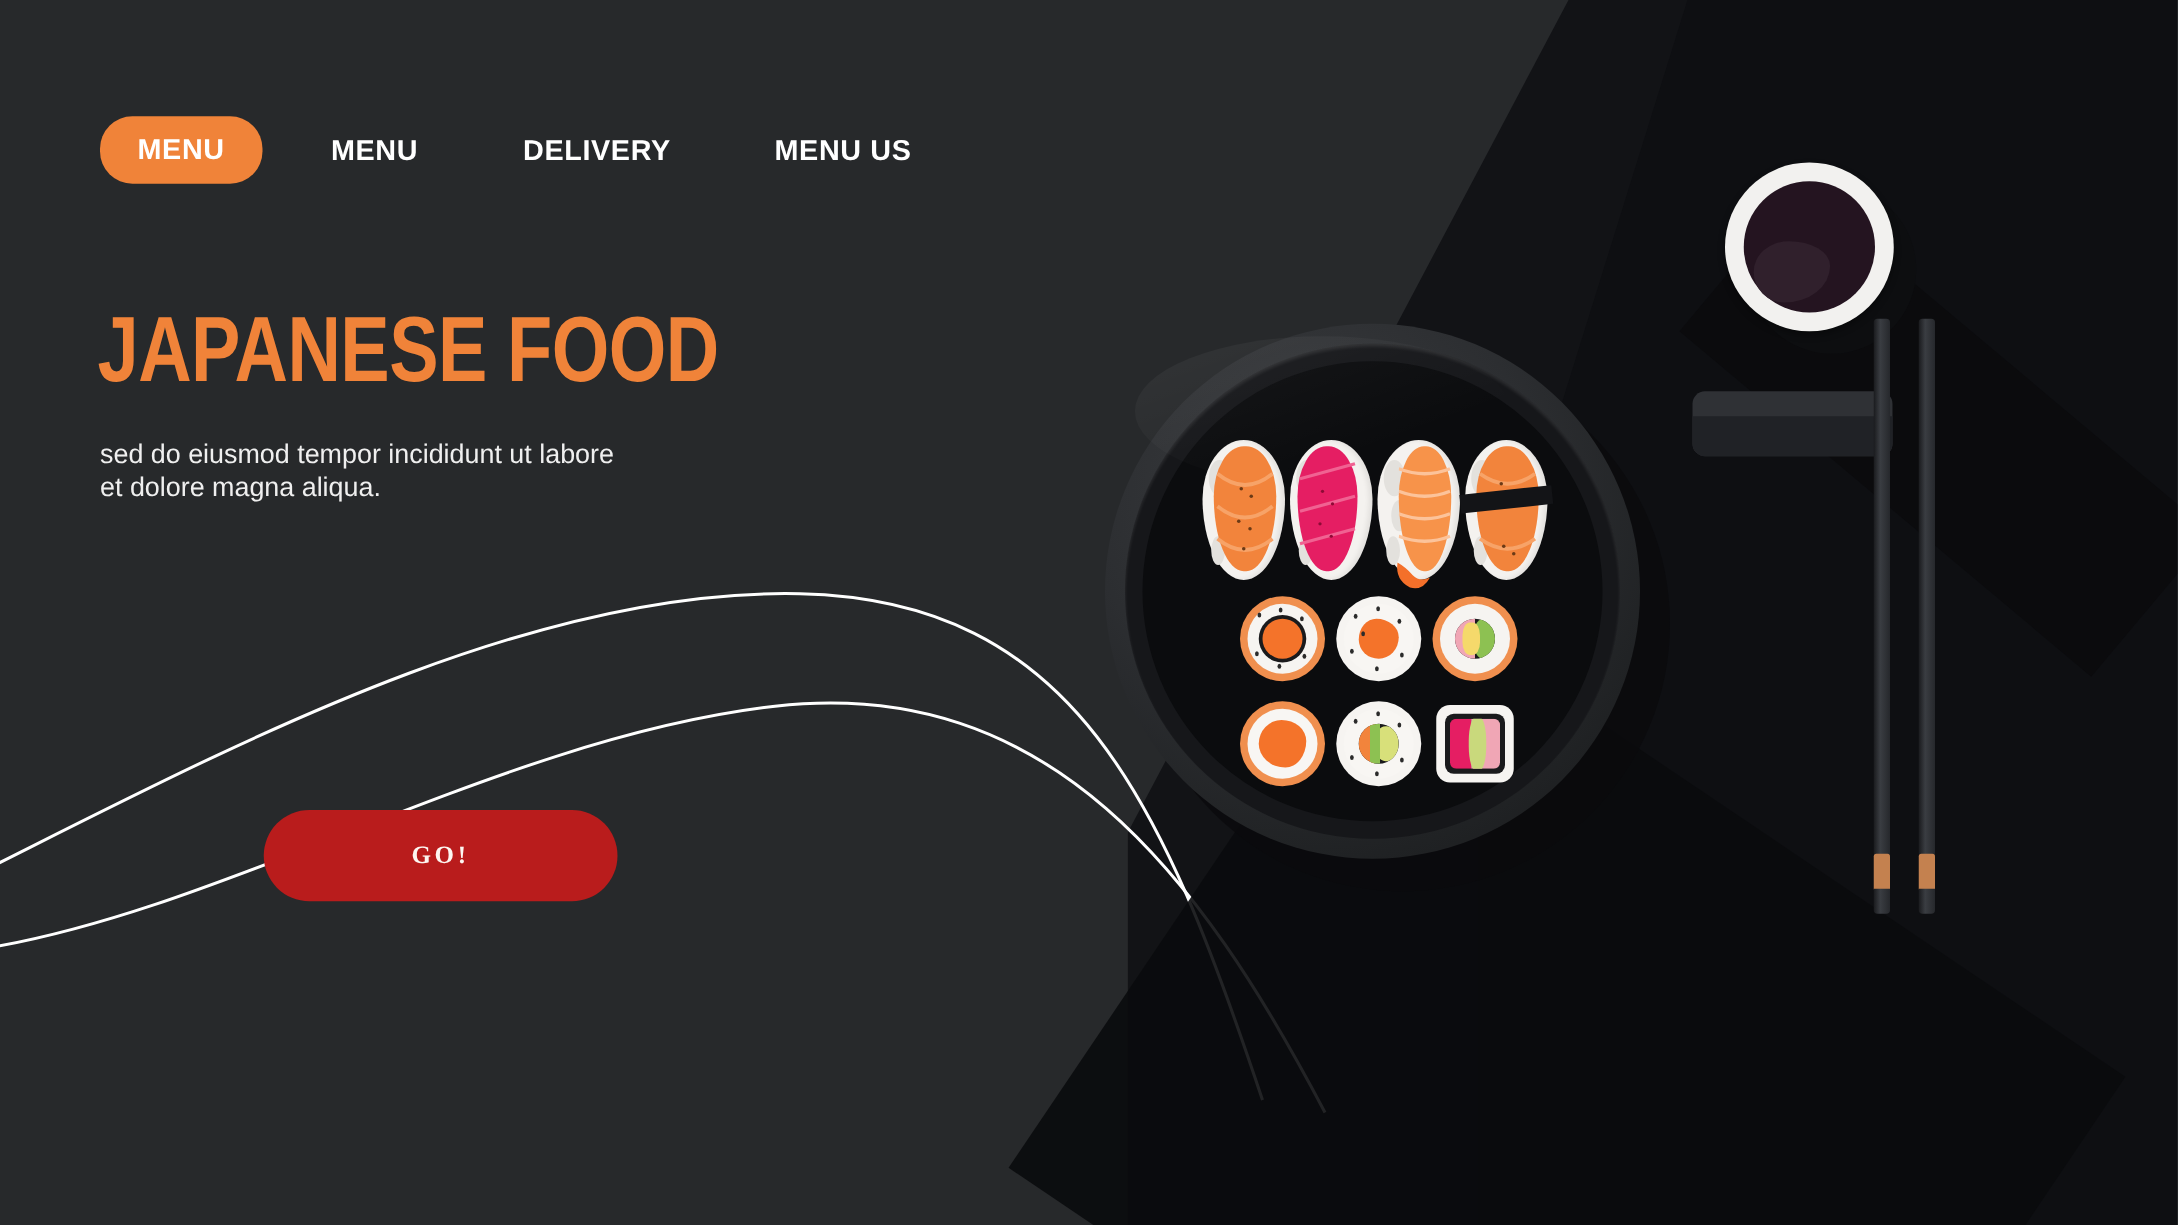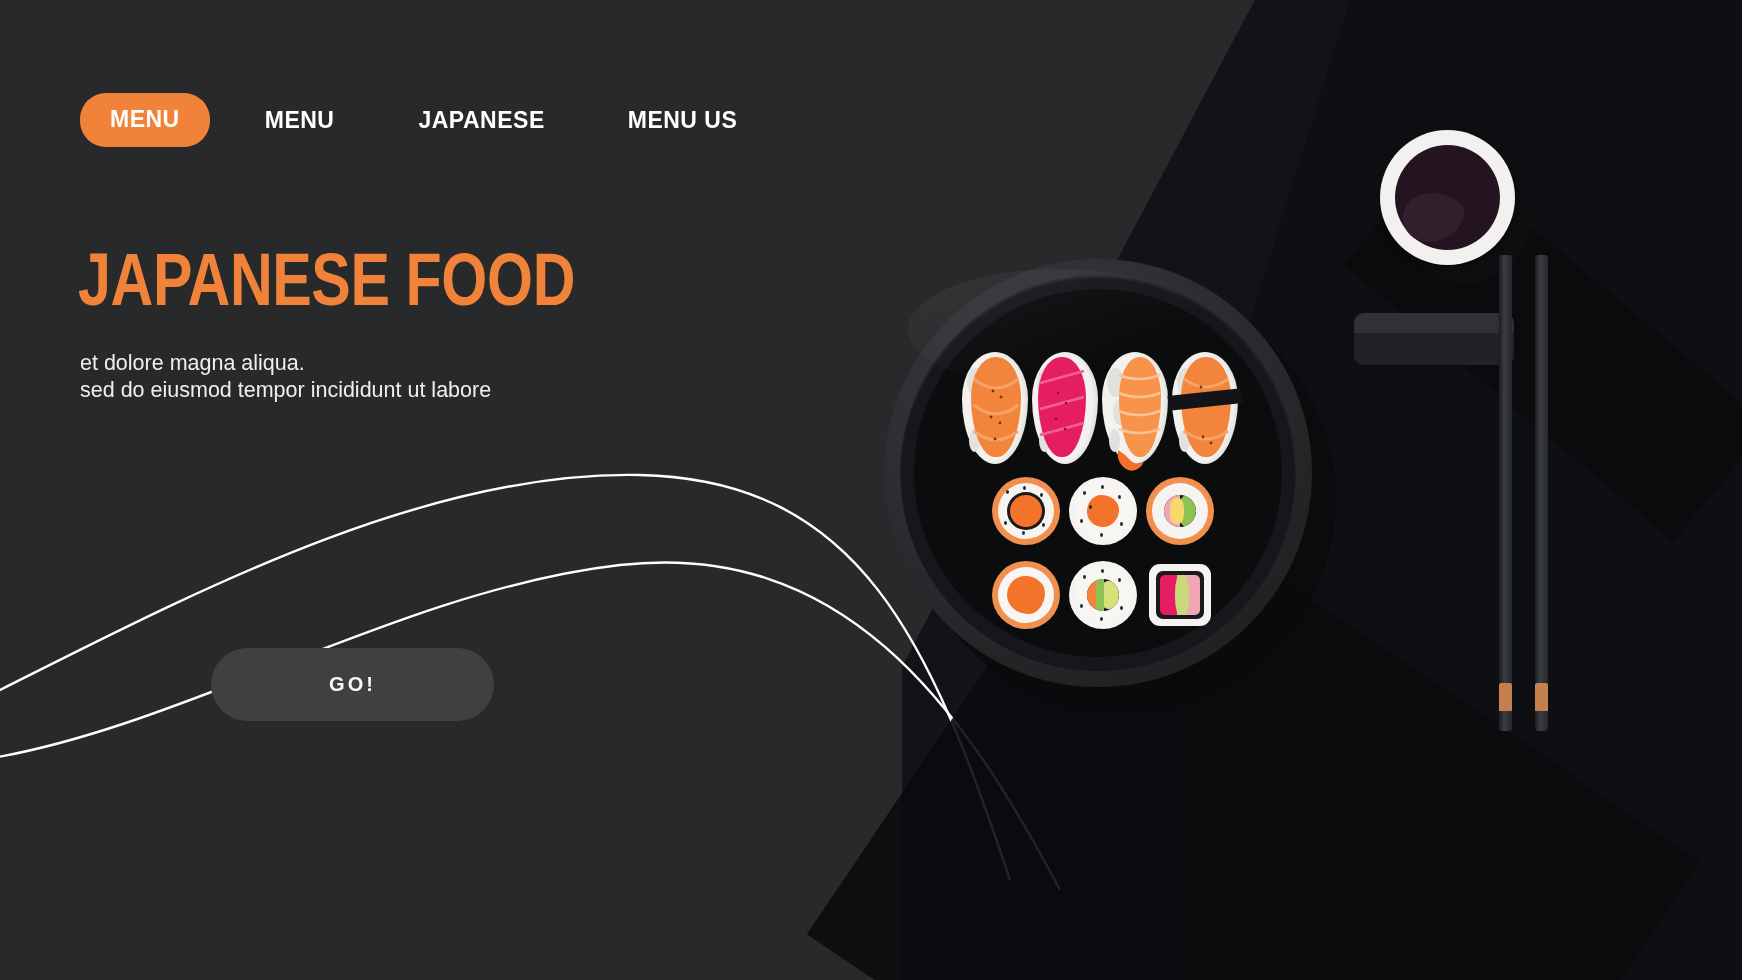--- a/index.html
+++ b/index.html
@@ -85,28 +85,28 @@
     font-weight:normal;
     z-index:10;
   }
   .hero-sub span { display:block; white-space:nowrap; }
 
   
   .go-btn {
     position:absolute;
     left:211px; top:648px;
     width:283px; height:73px;
-    background:#404040;
+    background:#b91c1c;
     border:none;
     border-radius:37px;
     color:#fdf6f1;
     font-size:20px;
     font-weight:bold;
     letter-spacing:3px;
-    font-family:Liberation Sans, sans-serif;
+    font-family:Liberation Serif, serif;
     cursor:pointer;
     z-index:10;
   }
 
   
   .plate-wrap {
     position:absolute;
     left:884px; top:259px;
     width:428px; height:428px;
     z-index:5;
@@ -285,30 +285,30 @@
   <svg class="waves" viewBox="0 0 1742 980" preserveAspectRatio="none">
     <path d="M -20 700 C 180 600, 420 470, 640 475 C 860 480, 930 640, 1010 880" fill="none" stroke="#ffffff" stroke-width="2.4"></path>
     <path d="M -20 760 C 180 730, 400 590, 620 565 C 840 540, 960 700, 1060 890" fill="none" stroke="#ffffff" stroke-width="2.4"></path>
   </svg>
 
   <nav class="nav">
     <div class="nav-item pill">MENU</div>
     <div class="nav-gap-1"></div>
     <div class="nav-item">MENU</div>
     <div class="nav-gap-2"></div>
-    <div class="nav-item">JAPANESE</div>
+    <div class="nav-item">DELIVERY</div>
     <div class="nav-gap-3"></div>
     <div class="nav-item">MENU US</div>
   </nav>
 
   <h1 class="hero-title">JAPANESE FOOD</h1>
 
   <div class="hero-sub">
+    <span>sed do eiusmod tempor incididunt ut labore</span>
     <span>et dolore magna aliqua.</span>
-    <span>sed do eiusmod tempor incididunt ut labore</span>
   </div>
 
   <button class="go-btn">GO!</button>
 
   <div class="shadow-streak" style="left:1120px; top:470px; width:700px; height:560px; transform:rotate(34deg); transform-origin:left top; opacity:0.9;"></div>
   <div class="shadow-streak" style="left:1440px; top:150px; width:430px; height:150px; transform:rotate(40deg); transform-origin:left top; opacity:0.85;"></div>
 
   <div class="plate-shadow"></div>
   <div class="plate-wrap">
     <div class="plate-outer"></div>

